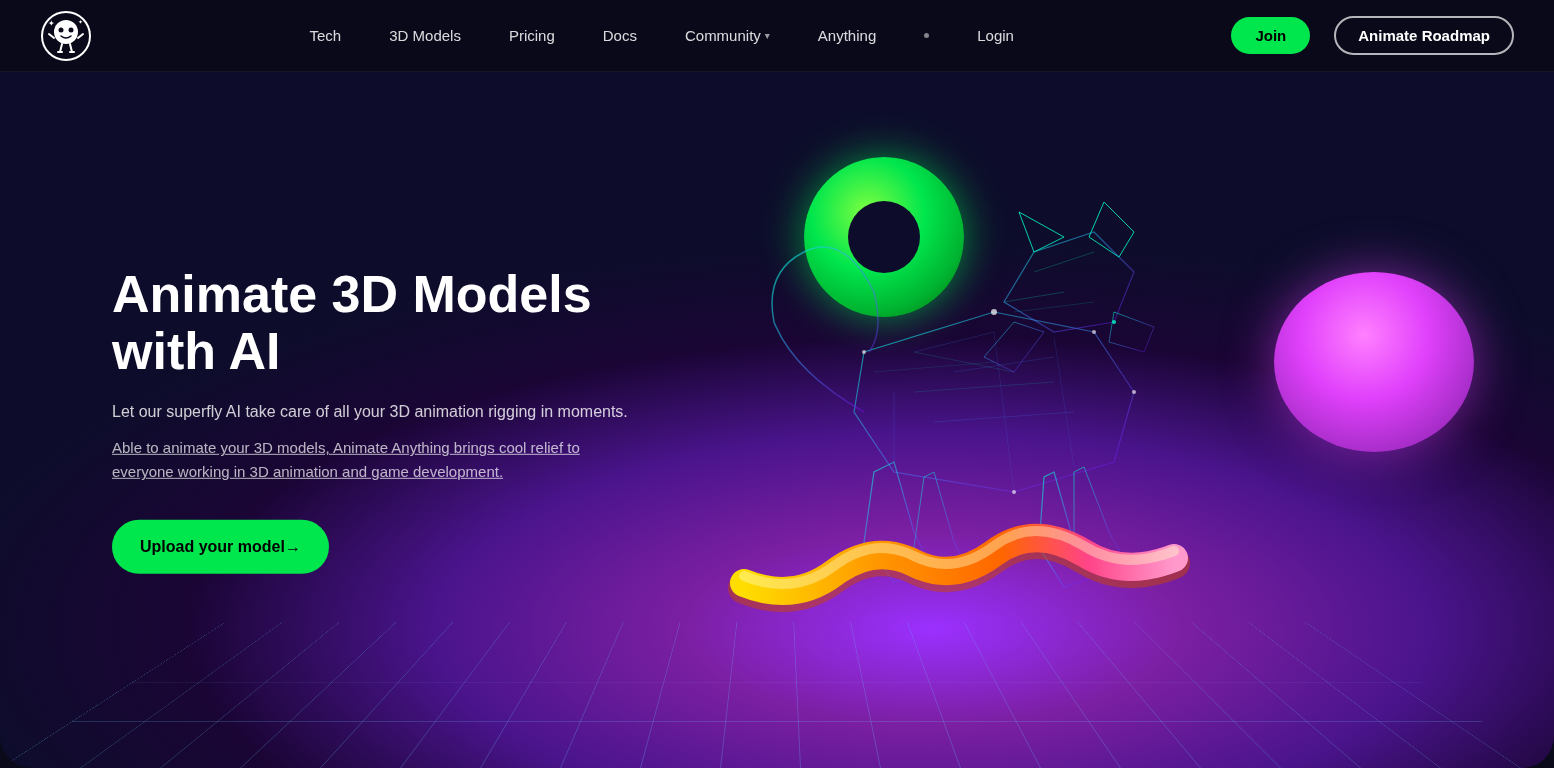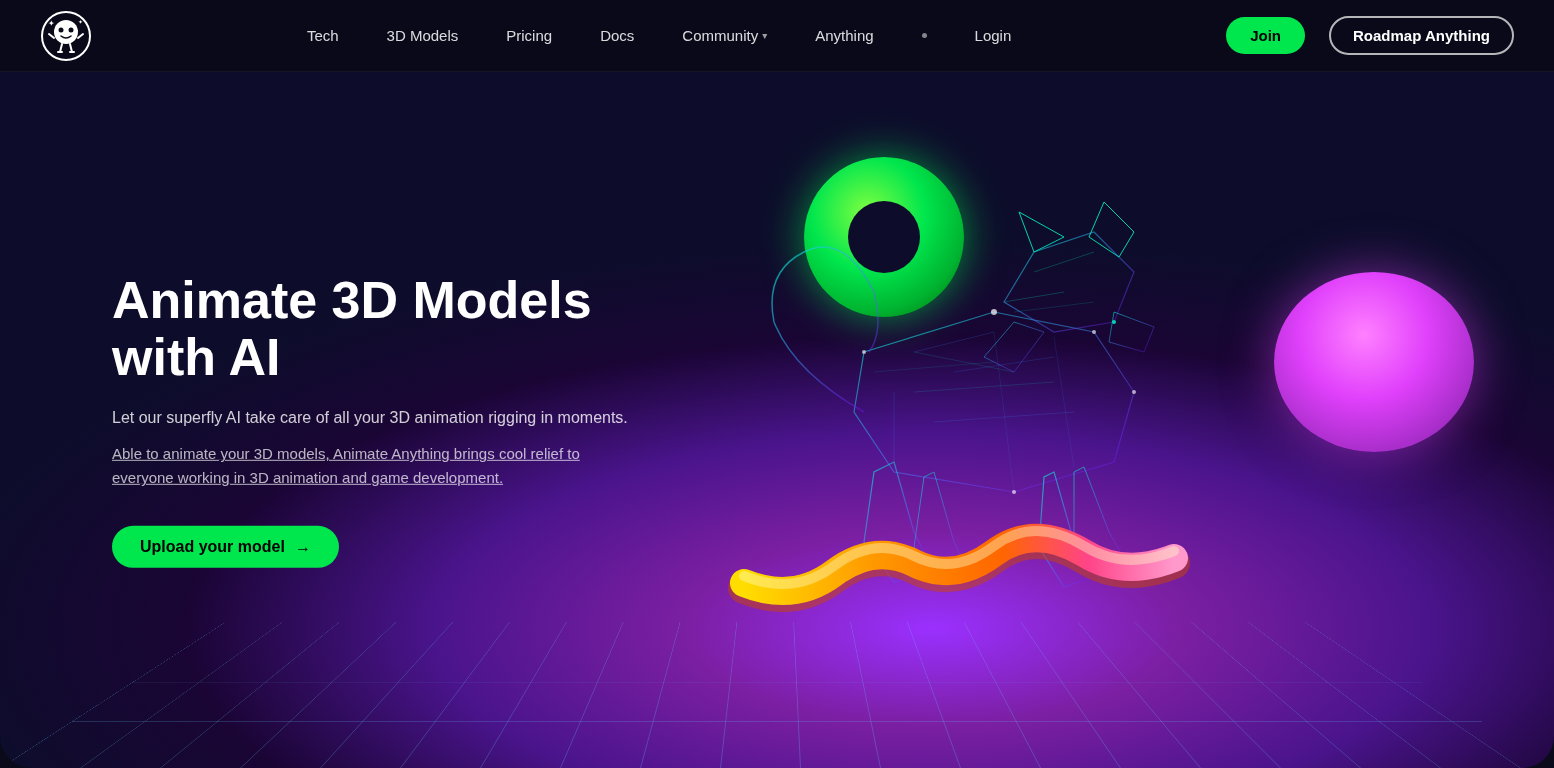--- a/index.html
+++ b/index.html
@@ -160,27 +160,26 @@
       line-height: 1.6;
       margin-bottom: 36px;
       text-decoration: underline;
     }
 
     .btn-upload {
       background: #00e64d;
       color: #000;
       border: none;
       border-radius: 30px;
-      padding: 12px 28px;
+      padding: 18px 28px;
       font-size: 16px;
       font-weight: 700;
       cursor: pointer;
       display: inline-flex;
       align-items: center;
-      gap: 10px;
     }
 
     
     .hero-objects {
       position: absolute;
       right: 0;
       top: 0;
       width: 900px;
       height: 100%;
     }
@@ -289,21 +288,21 @@
       <span>Community</span>
       <span class="chevron-down">▾</span>
     </a>
     <a class="nav-link">Anything</a>
     <div class="nav-dot"></div>
     <a class="nav-link">Login</a>
   </div>
 
   <div class="nav-actions">
     <button class="btn-join">Join</button>
-    <button class="btn-animate-anything">Roadmap Anything</button>
+    <button class="btn-animate-anything">Animate Roadmap</button>
   </div>
 </nav>
 
 <section class="hero">
   <div class="hero-bg"></div>
   <div class="hero-grid"></div>
 
   <div class="hero-content">
     <h1 class="hero-title">Animate 3D Models with AI</h1>
     <p class="hero-subtitle">Let our superfly AI take care of all your 3D animation rigging in moments.</p>

